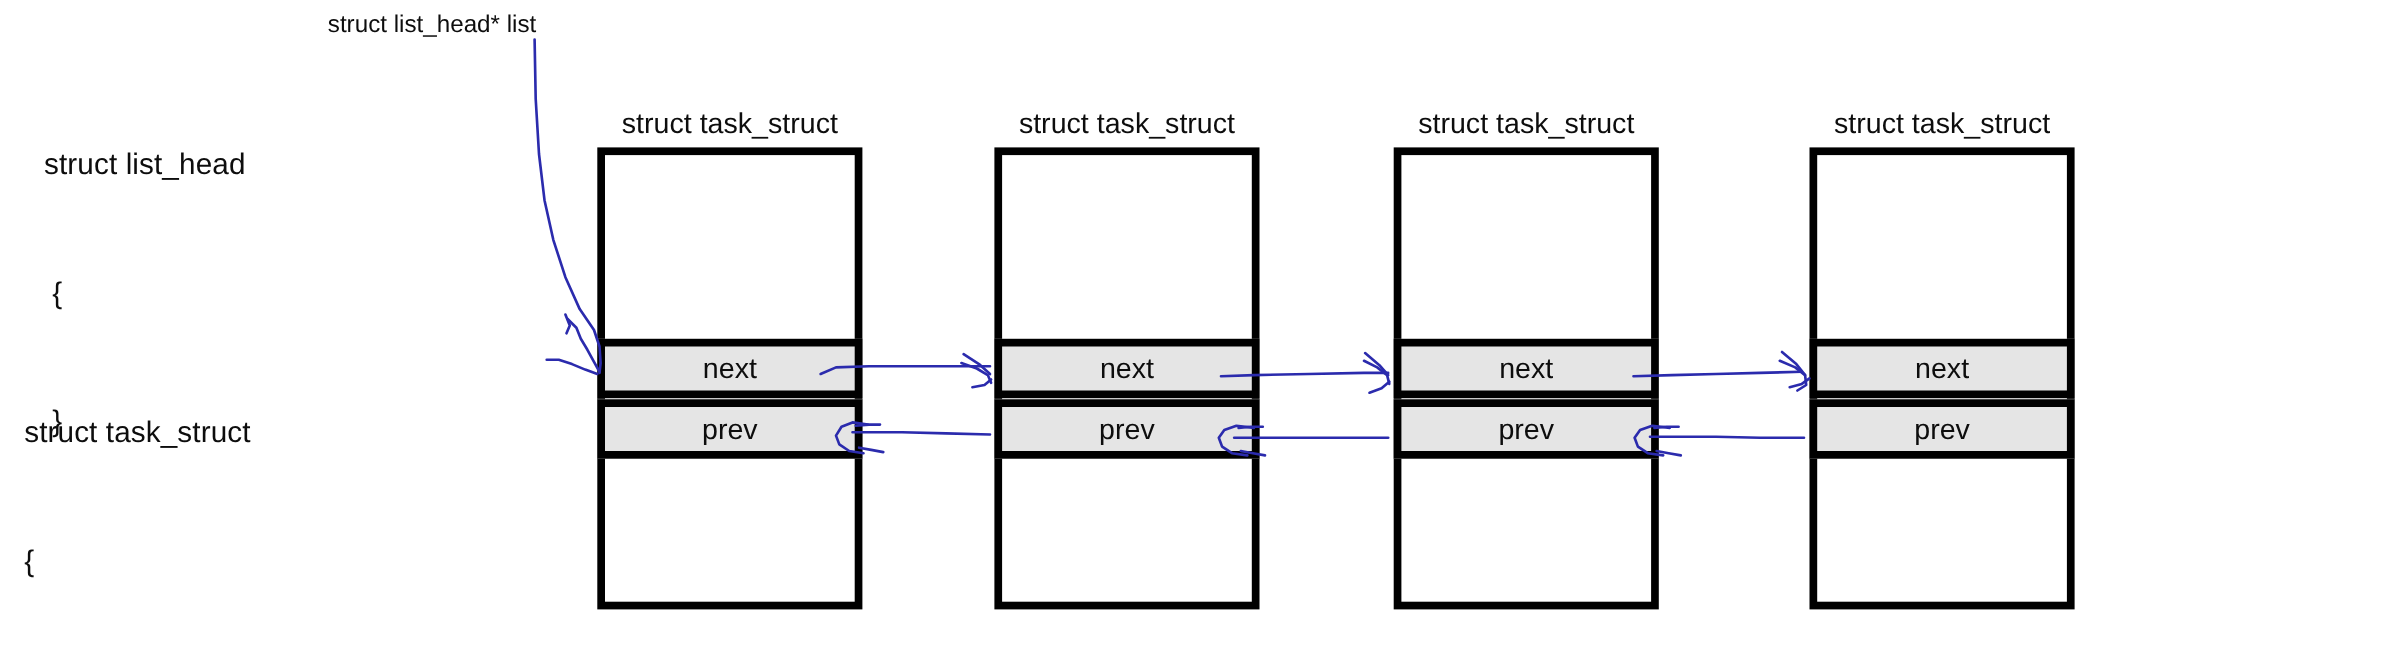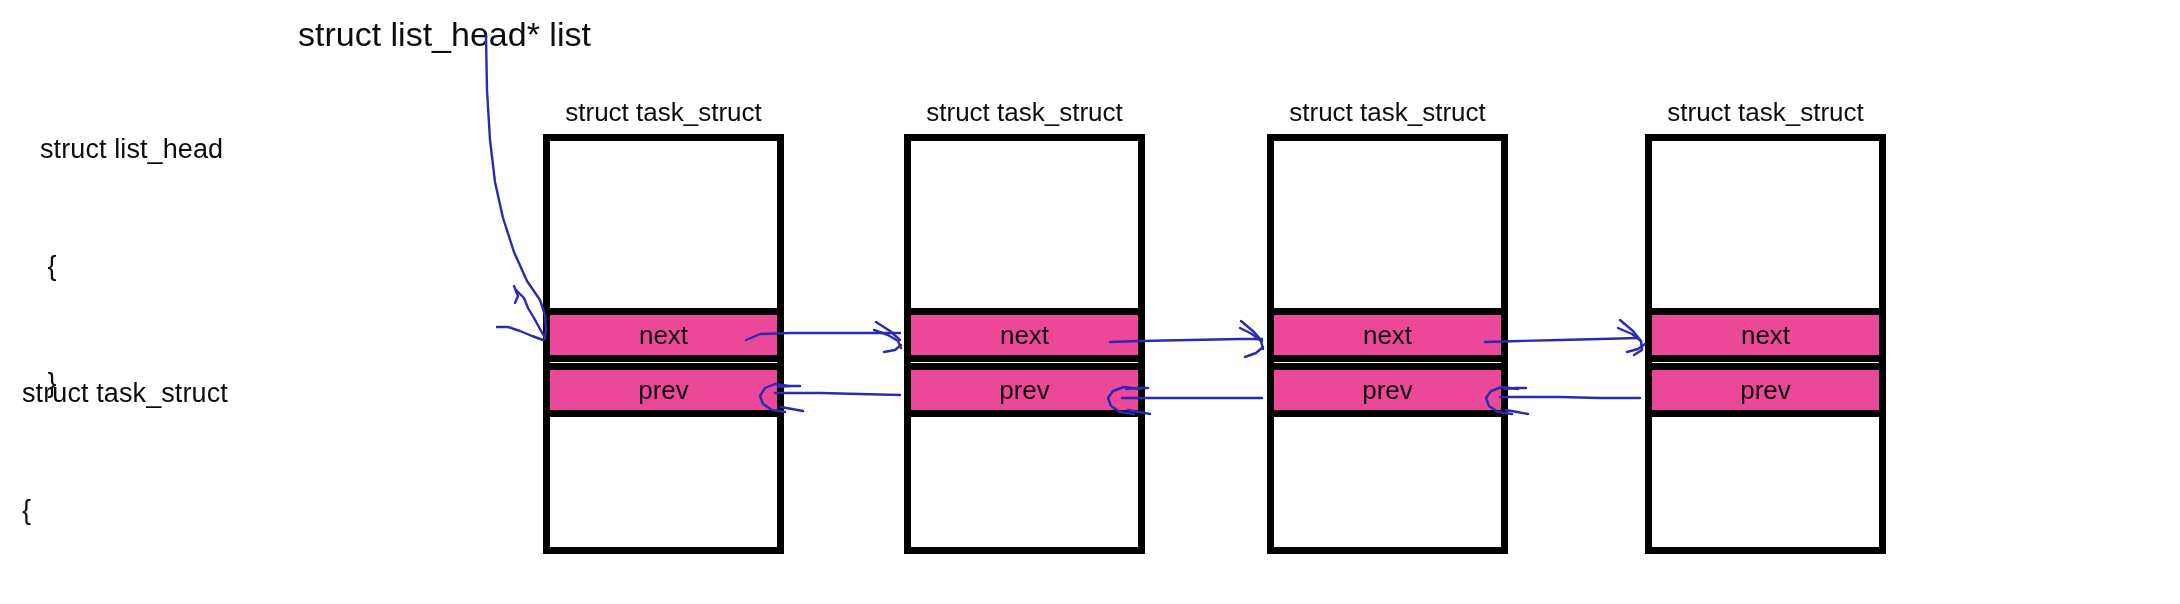--- a/index.html
+++ b/index.html
@@ -29,22 +29,22 @@
     letter-spacing: 0.1px;
   }
   #list-head-code { left: 40px; top: 52px; }
   #task-struct-code { left: 22px; top: 296px; }
   .code-line { white-space: pre; display: block; }
 
   
   #list-pointer-label {
     position: absolute;
     left: 298px;
-    top: 16px;
-    font-size: 34px;
+    top: 4px;
+    font-size: 22px;
     line-height: 36px;
     color: #0d0d0d;
     white-space: nowrap;
   }
 
   
   .node {
     position: absolute;
     top: 134px;
     width: 241px;
@@ -74,21 +74,21 @@
     border-top: 7px solid #000000;
     border-bottom: 7px solid #000000;
     border-left: 7px solid #000000;
     border-right: 7px solid #000000;
     box-sizing: border-box;
     display: flex;
     align-items: center;
     justify-content: center;
     font-size: 26px;
     color: #0d0d0d;
-    background: #ec4899;
+    background: #e5e5e5;
     margin-bottom: -1px;
   }
   .field + .field { margin-top: 2px; }
 
   
   #links {
     position: absolute;
     left: 0;
     top: 0;
     width: 2180px;

